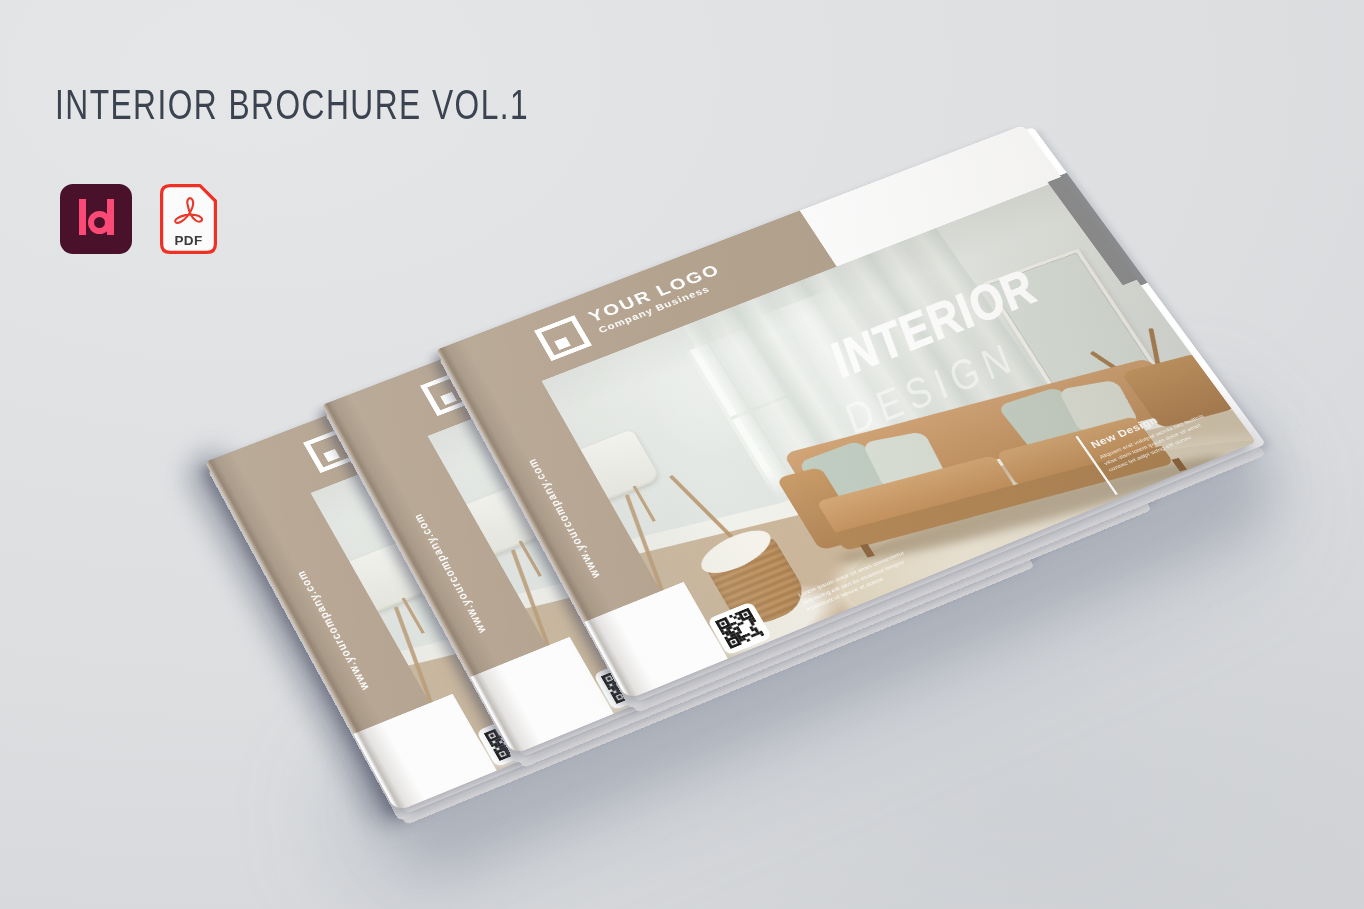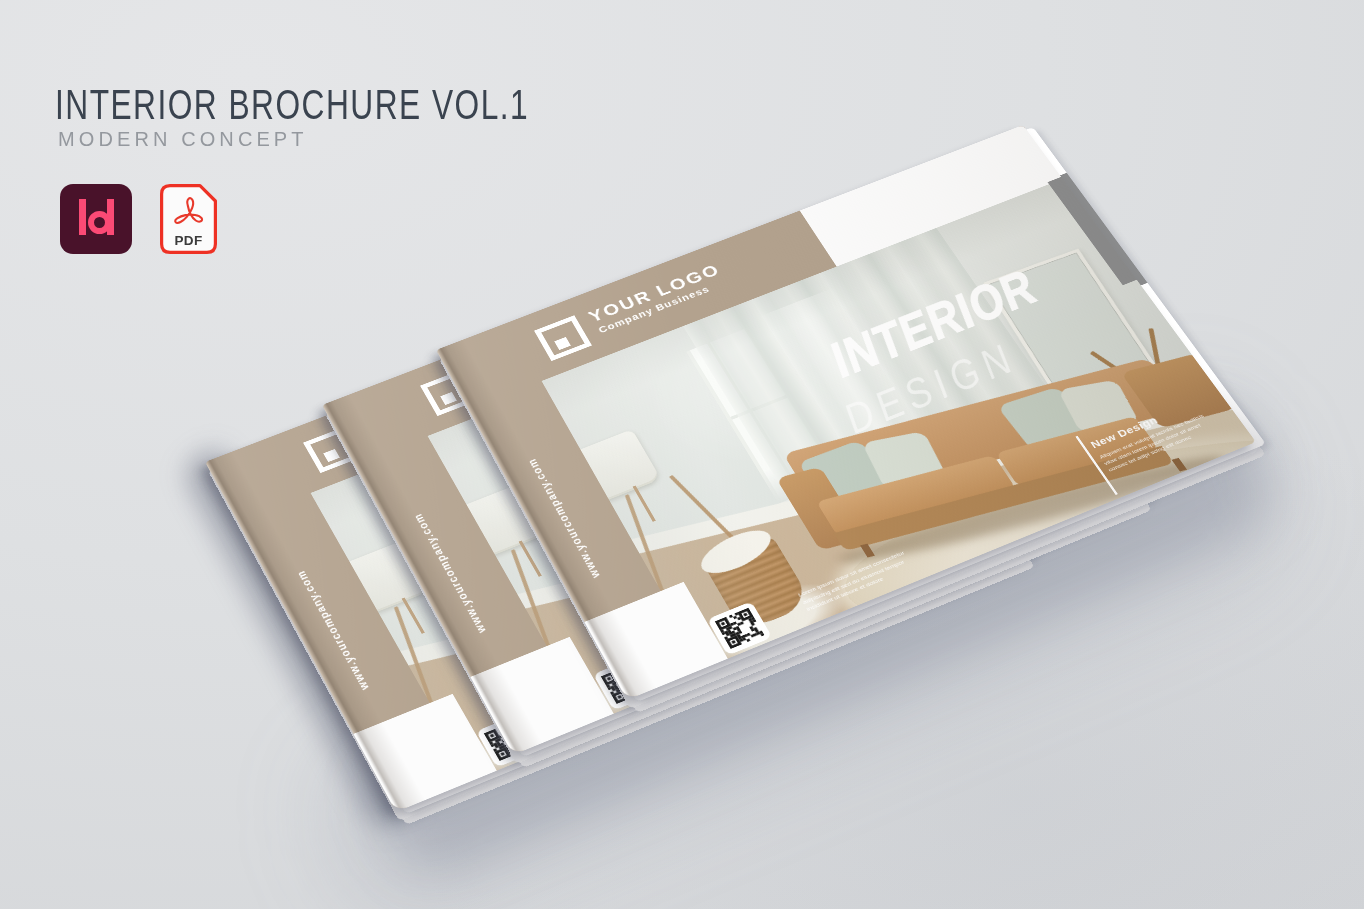--- a/index.html
+++ b/index.html
@@ -147,21 +147,20 @@
 <div id="stage">
 
   <div class="abs" id="shadow-soft"></div>
 
   <div class="abs" id="shadow-spine"></div>
 
   <div class="abs" id="shadow-main"></div>
 
   <div class="abs" id="title">INTERIOR BROCHURE VOL.1</div>
 
-  <div class="abs" id="subtitle">MODERN CONCEPT</div>
 
   <div class="abs" id="id-icon">
       <div class="bar"></div>
       <div class="bowl"></div>
       <div class="stem"></div>
     </div>
 
   <svg class="abs" style="left:160px;top:184px" width="57" height="70" viewBox="0 0 57 70">
     <path d="M10 1.6 L40 1.6 L55.4 17 L55.4 60 Q55.4 68.4 47 68.4 L10 68.4 Q1.6 68.4 1.6 60 L1.6 10 Q1.6 1.6 10 1.6 Z" fill="#fbfbfb" stroke="#ee3124" stroke-width="3.2" stroke-linejoin="round"></path>
     <path d="M27.8 21.5 c -2.0 -6.5 2.6 -9.8 4.8 -5.2 c 1.9 4.1 -1.3 11.5 -5.8 16.6 c -3.8 4.3 -9.2 7.6 -11.2 5.2 c -2.0 -2.6 4.0 -5.8 9.8 -7.0 c 6.3 -1.3 13.9 -0.2 16.2 3.0 c 1.9 2.9 -2.2 4.9 -5.8 2.4 c -4.0 -2.9 -7.0 -9.5 -8.0 -15.0" fill="none" stroke="#e8392b" stroke-width="2.1" stroke-linecap="round"></path>

